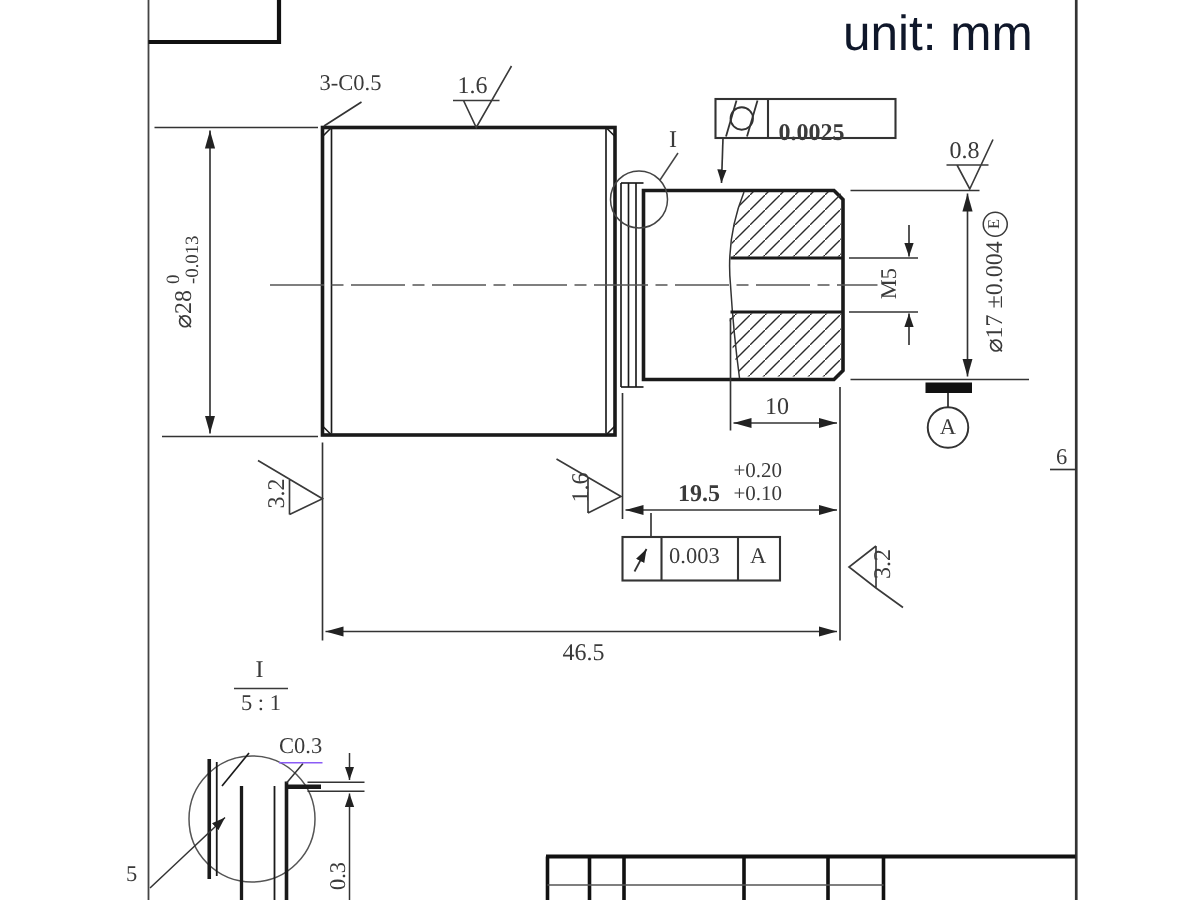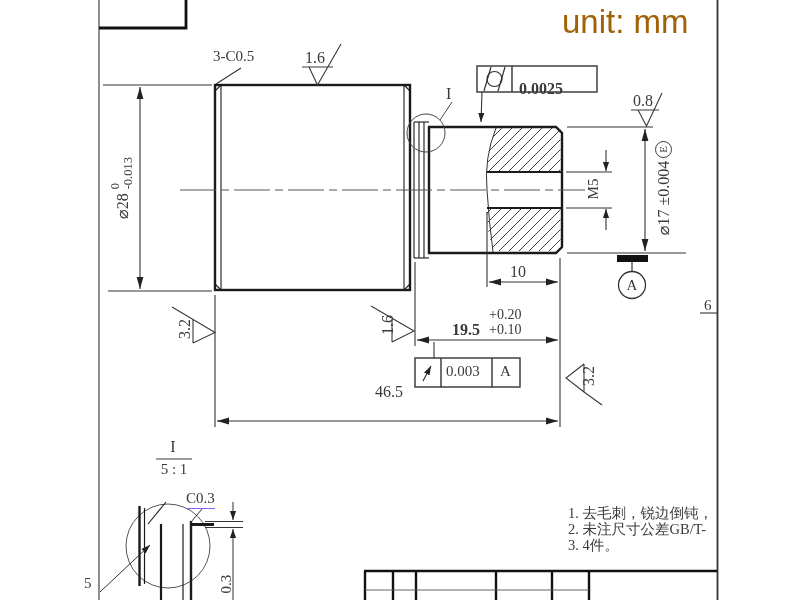--- a/index.html
+++ b/index.html
@@ -168,21 +168,21 @@
       <line x1="205" y1="521.5" x2="243" y2="521.5"></line>
       <line x1="205" y1="527.5" x2="243" y2="527.5"></line>
       <line x1="233" y1="502" x2="233" y2="520" marker-end="url(#arrS)"></line>
       <line x1="233" y1="600" x2="233" y2="529" marker-end="url(#arrS)"></line>
       <line x1="202" y1="509" x2="191" y2="522"></line>
       <line x1="100" y1="592" x2="150" y2="545" marker-end="url(#arrS)"></line>
     </g>
   </g>
 </svg>
 
-<div class="t unit" style="left:562px;top:3px;color:#a16207;">unit: mm</div>
+<div class="t unit" style="left:562px;top:3px;color:#0f172a;">unit: mm</div>
 
 <div class="t s17" style="left:213px;top:48px;">3-C0.5</div>
 
 <div class="t s16" style="left:305px;top:49px;">1.6</div>
 
 <div class="t s16" style="left:633px;top:92px;">0.8</div>
 
 <div class="t s16 rot" style="left:167px;top:321px;width:36px;height:16px;">3.2</div>
 
 <div class="t s16 rot" style="left:370px;top:317px;width:36px;height:16px;">1.6</div>
@@ -210,34 +210,29 @@
 </div>
 
 <div class="t rot s15" style="left:573px;top:181px;width:40px;height:16px;">M5</div>
 
 <div class="t s16 ctr" style="left:503px;top:263px;width:30px;">10</div>
 
 <div class="t s16" style="left:452px;top:321px;font-weight:bold;">19.5</div>
 <div class="t s14" style="left:489px;top:307px;">+0.20</div>
 <div class="t s14" style="left:489px;top:322px;text-align:right;">+0.10</div>
 
-<div class="t s16" style="left:375px;top:383px;">46.5</div>
+<div class="t s16" style="left:375px;top:427px;">46.5</div>
 
 <div class="t s15 ctr" style="left:622px;top:277px;width:20px;">A</div>
 
 <div class="t s15" style="left:704px;top:297px;">6</div>
 
 <div class="t s16 ctr" style="left:160px;top:438px;width:26px;">I</div>
 <div class="t s15 ctr" style="left:150px;top:461px;width:48px;">5 : 1</div>
 
 <div class="t s15 underl" style="left:186px;top:490px;">C0.3</div>
 
 <div class="t rot s15" style="left:208px;top:576px;width:36px;height:16px;">0.3</div>
 
 <div class="t s15" style="left:84px;top:575px;">5</div>
 
-<div class="t notes" style="left:568px;top:505px;">
-  <div>1. 去毛刺，锐边倒钝，</div>
-  <div>2. 未注尺寸公差GB/T-</div>
-  <div>3. 4件。</div>
+
 </div>
 
-</div>
-
 </body></html>

